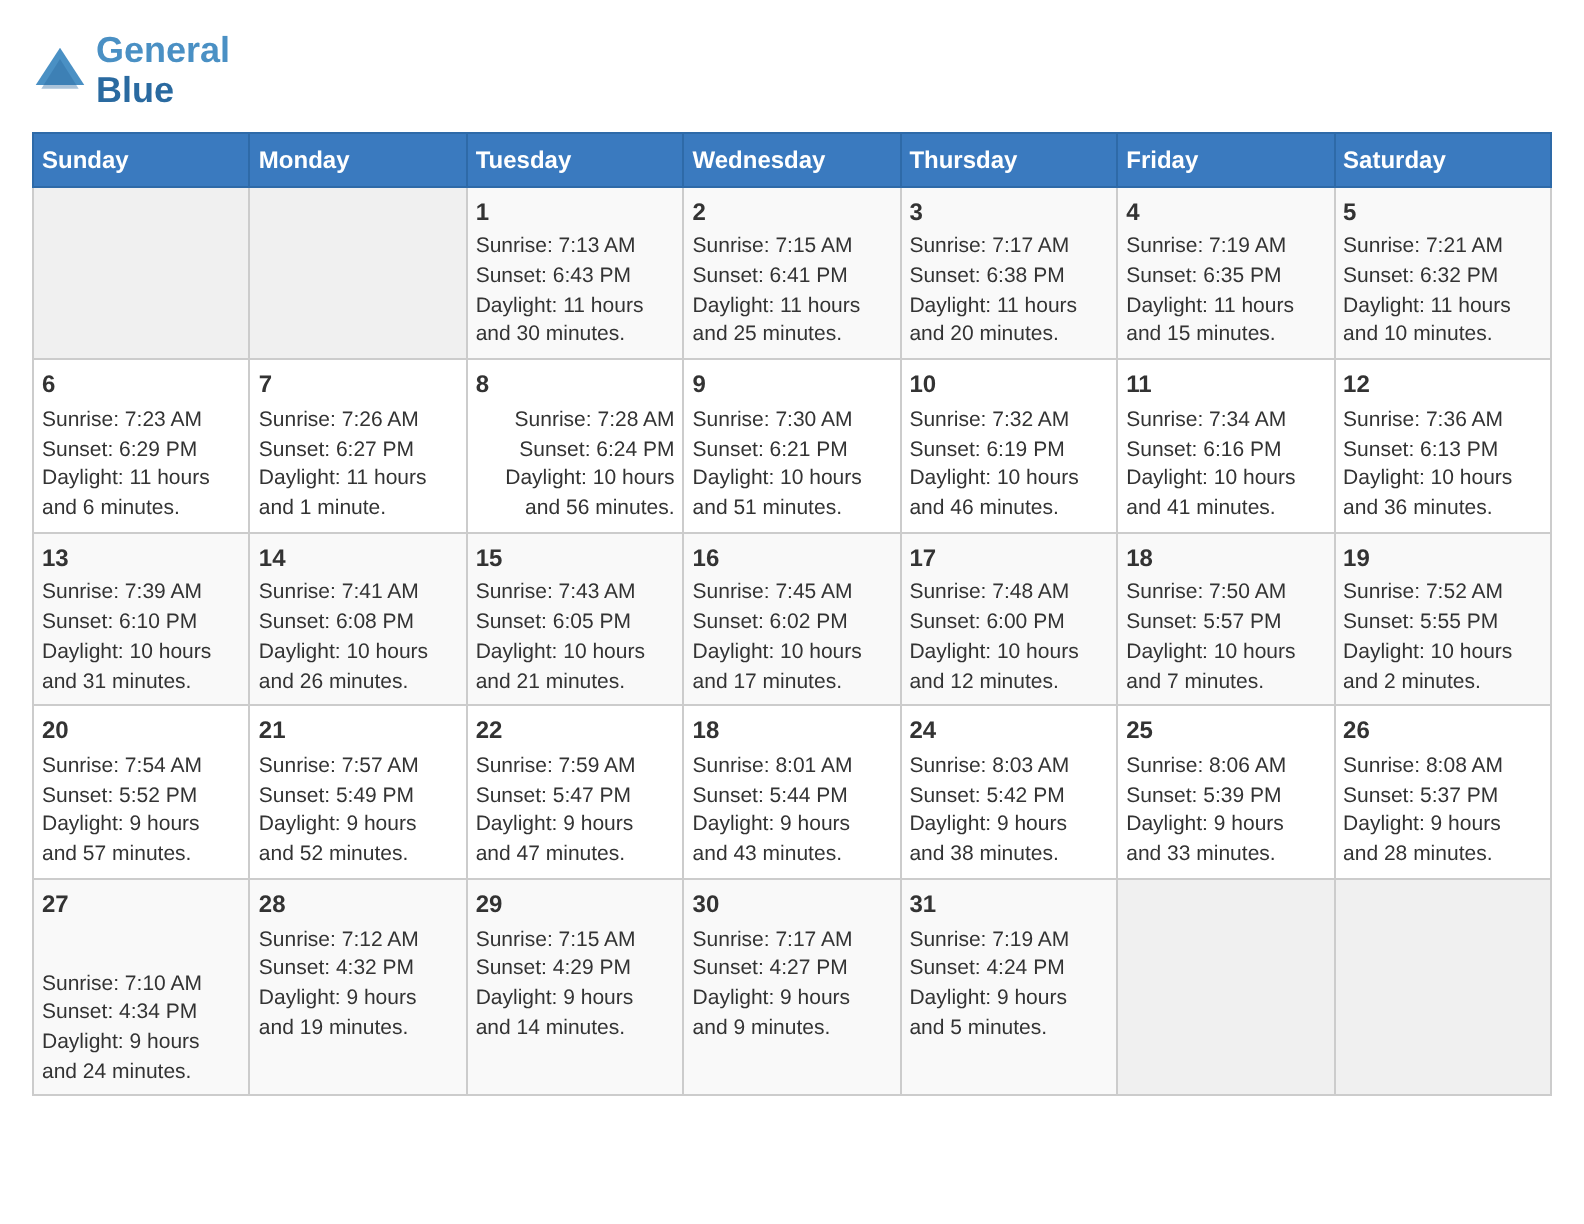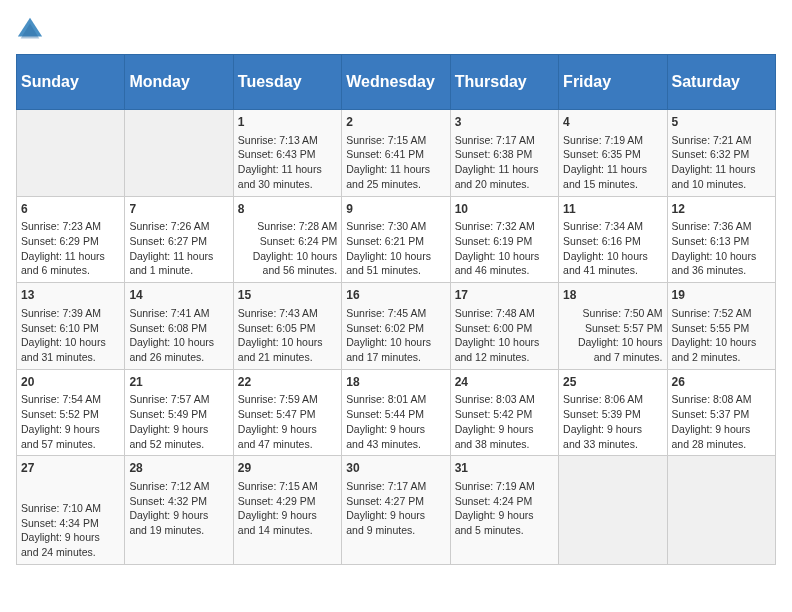--- a/index.html
+++ b/index.html
@@ -49,23 +49,23 @@
       color: #555;
     }
     table {
       width: 100%;
       border-collapse: collapse;
       font-size: 11px;
     }
     thead tr th {
       background-color: #3a7abf;
       color: #fff;
-      padding: 18px 4px;
+      padding: 6px 4px;
       text-align: left;
-      font-size: 16px;
+      font-size: 12px;
       font-weight: bold;
       border: 1px solid #2e6aa8;
     }
     tbody tr td {
       border: 1px solid #ccc;
       vertical-align: top;
       padding: 4px 4px;
       min-height: 70px;
       color: #333;
       line-height: 1.4;
@@ -93,20 +93,24 @@
   </style>
 </head>
 <body>
 
 <div class="header">
   <div class="logo">
     <svg class="logo-icon" viewBox="0 0 30 30">
       <polygon points="15,2 28,22 2,22" fill="#4a90c4"></polygon>
       <polygon points="15,8 25,24 5,24" fill="#2a6aa0" opacity="0.4"></polygon>
     </svg>
+    <div class="logo-text">
+      <div><span>General</span></div>
+      <div><span style="color:#2a6aa0">Blue</span></div>
+    </div>
   </div>
   <div class="title-block">
     <h1></h1>
     <h2></h2>
   </div>
 </div>
 
 <table>
   <thead>
     <tr id="header-row">
@@ -241,21 +245,21 @@
         </td>
         <td>
           <span class="day-num">17</span>
           <div class="day-info" style="white-space: pre-line;">Sunrise: 7:48 AM
 Sunset: 6:00 PM
 Daylight: 10 hours
 and 12 minutes.</div>
         </td>
         <td>
           <span class="day-num">18</span>
-          <div class="day-info" style="white-space: pre-line; text-align: right;">Sunrise: 7:50 AM
+          <div class="day-info" style="white-space: pre-line;">Sunrise: 7:50 AM
 Sunset: 5:57 PM
 Daylight: 10 hours
 and 7 minutes.</div>
         </td>
         <td>
           <span class="day-num">19</span>
           <div class="day-info" style="white-space: pre-line;">Sunrise: 7:52 AM
 Sunset: 5:55 PM
 Daylight: 10 hours
 and 2 minutes.</div>

